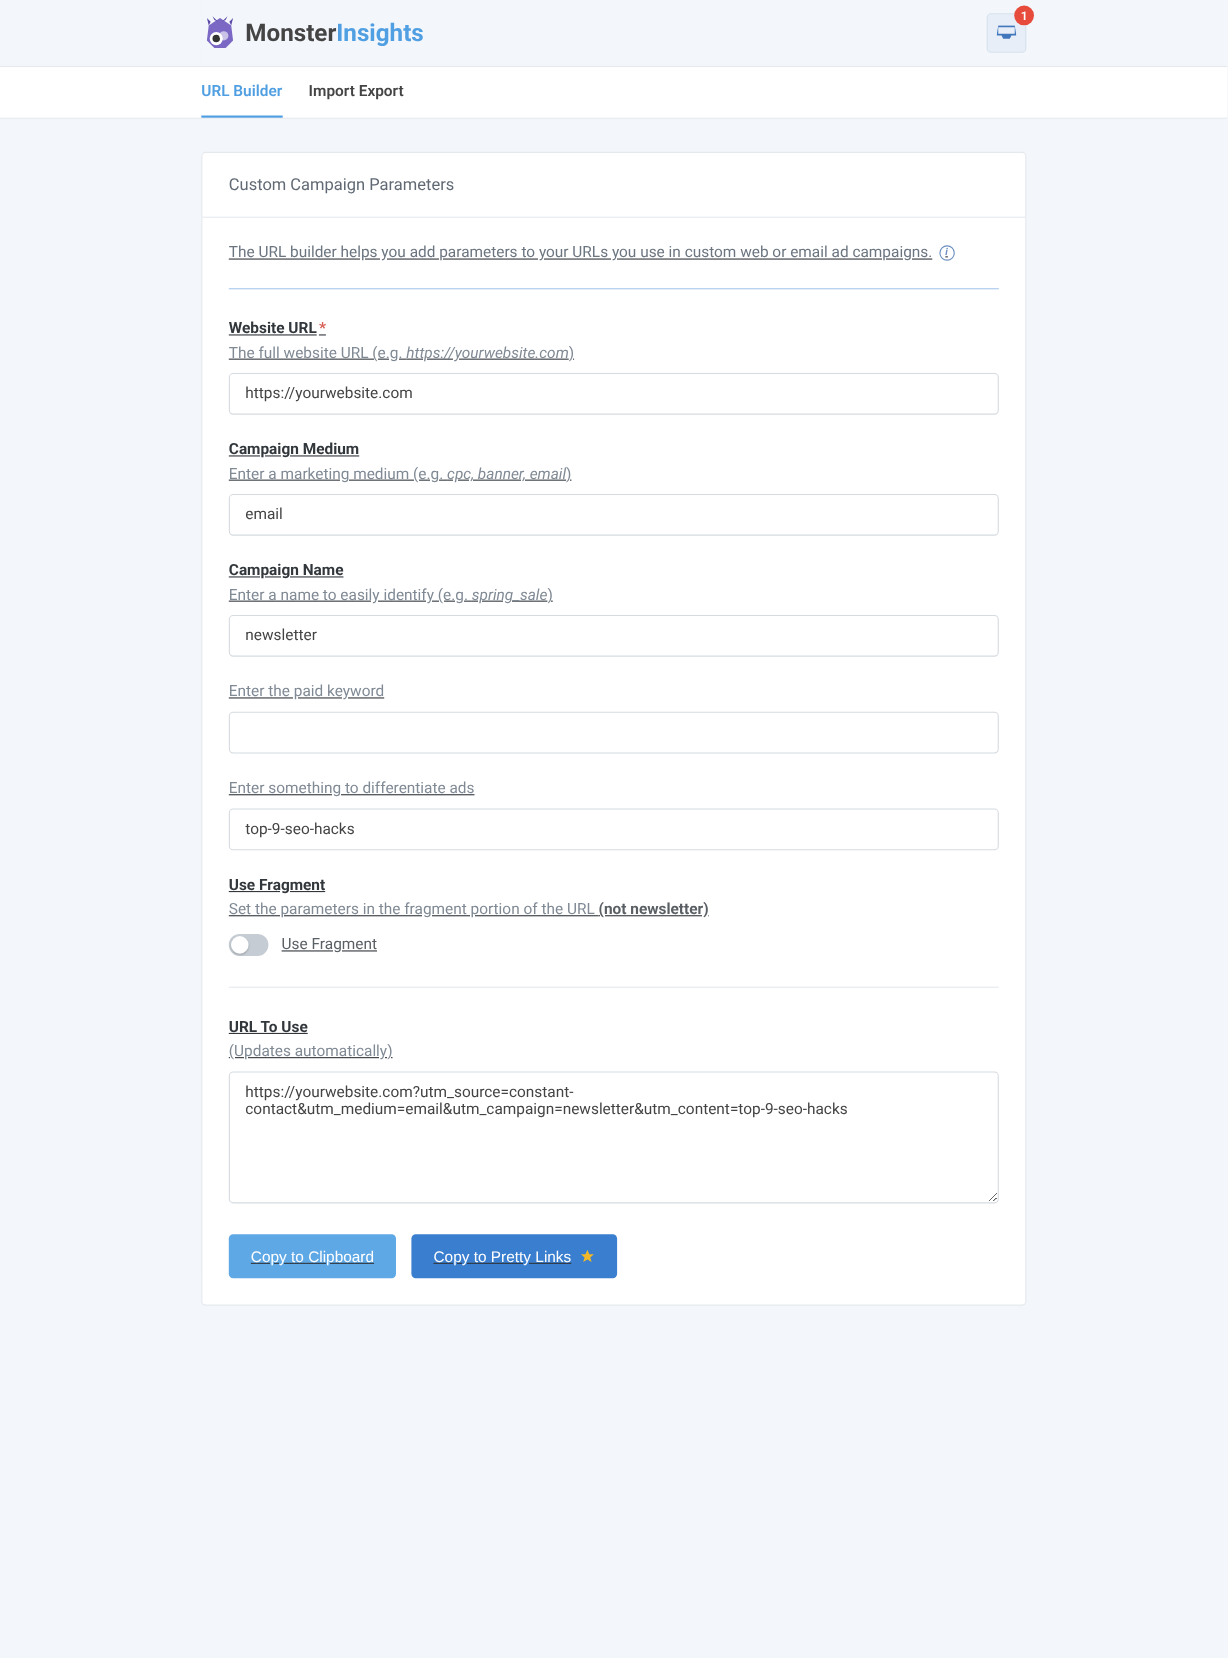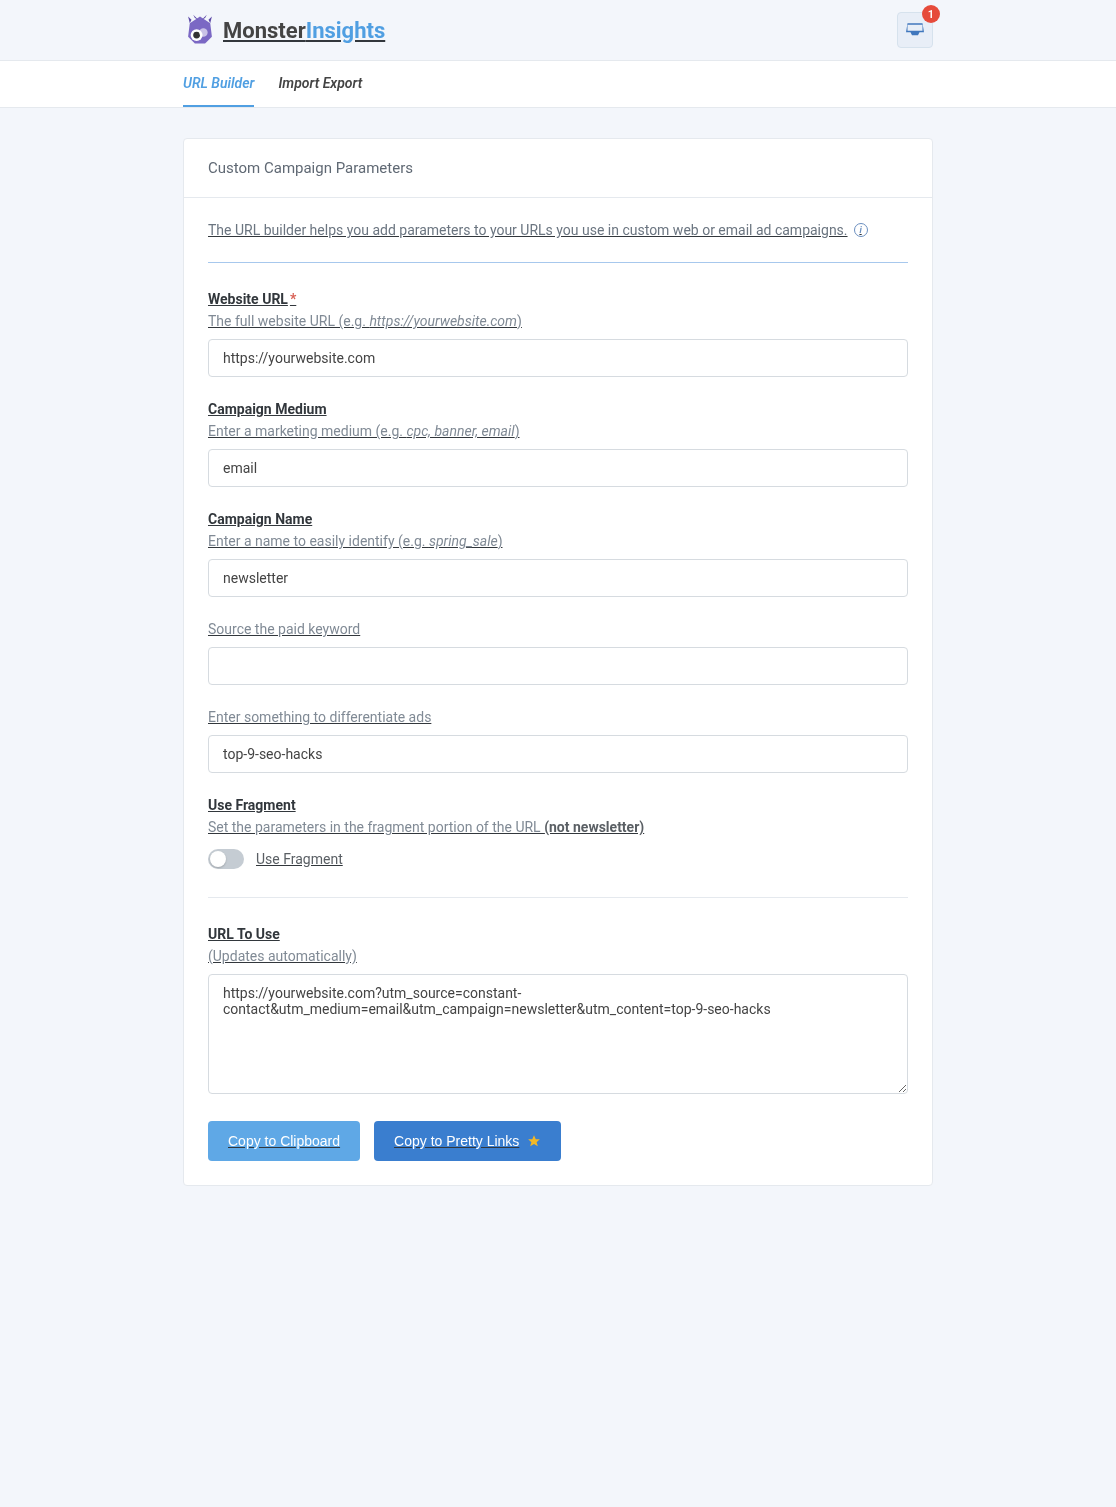--- a/index.html
+++ b/index.html
@@ -11,21 +11,20 @@
   }
   .header-top {
     background: #f3f6fb;
     padding: 12px 0;
     display: flex;
     justify-content: space-between;
     align-items: center;
     max-width: 750px;
     margin: 0 auto;
     position: relative;
-    text-decoration: underline;
   }
   .logo { display: flex; align-items: center; gap: 6px; }
   .logo-icon { width: 34px; height: 34px; }
   .logo-text { font-size: 22px; font-weight: 700; }
   .logo-text .monster { color: #444; }
   .logo-text .insights { color: #509fe2; }
   .inbox-btn {
     background: #e8eef7;
     border: 1px solid #d6e2ed;
     width: 36px; height: 36px;
@@ -57,21 +56,20 @@
     display: flex;
     gap: 24px;
   }
   .nav-tab {
     padding: 14px 0;
     font-size: 14px;
     font-weight: 600;
     color: #444;
     cursor: pointer;
     border-bottom: 2px solid transparent;
-    font-style: italic;
   }
   .nav-tab.active {
     color: #509fe2;
     border-bottom-color: #509fe2;
   }
   .page-wrap { max-width: 750px; margin: 30px auto 40px; }
   .panel {
     background: #fff;
     border: 1px solid #e5e9ee;
     border-radius: 4px;
@@ -242,21 +240,21 @@
 
       <div class="field-group">
         <label class="field-label">Campaign Name</label>
         <div class="field-hint">
           <span>Enter a name to easily identify (e.g. </span><em>spring_sale</em><span>)</span>
         </div>
         <input class="text-input" type="text" value="newsletter" style="">
       </div>
 
       <div class="field-group">
-        <div class="field-hint">Source the paid keyword</div>
+        <div class="field-hint">Enter the paid keyword</div>
         <input class="text-input" type="text" value="" style="">
       </div>
 
       <div class="field-group">
         <div class="field-hint">Enter something to differentiate ads</div>
         <input class="text-input" type="text" value="top-9-seo-hacks" style="">
       </div>
 
       <div class="field-group">
         <label class="field-label">Use Fragment</label>

